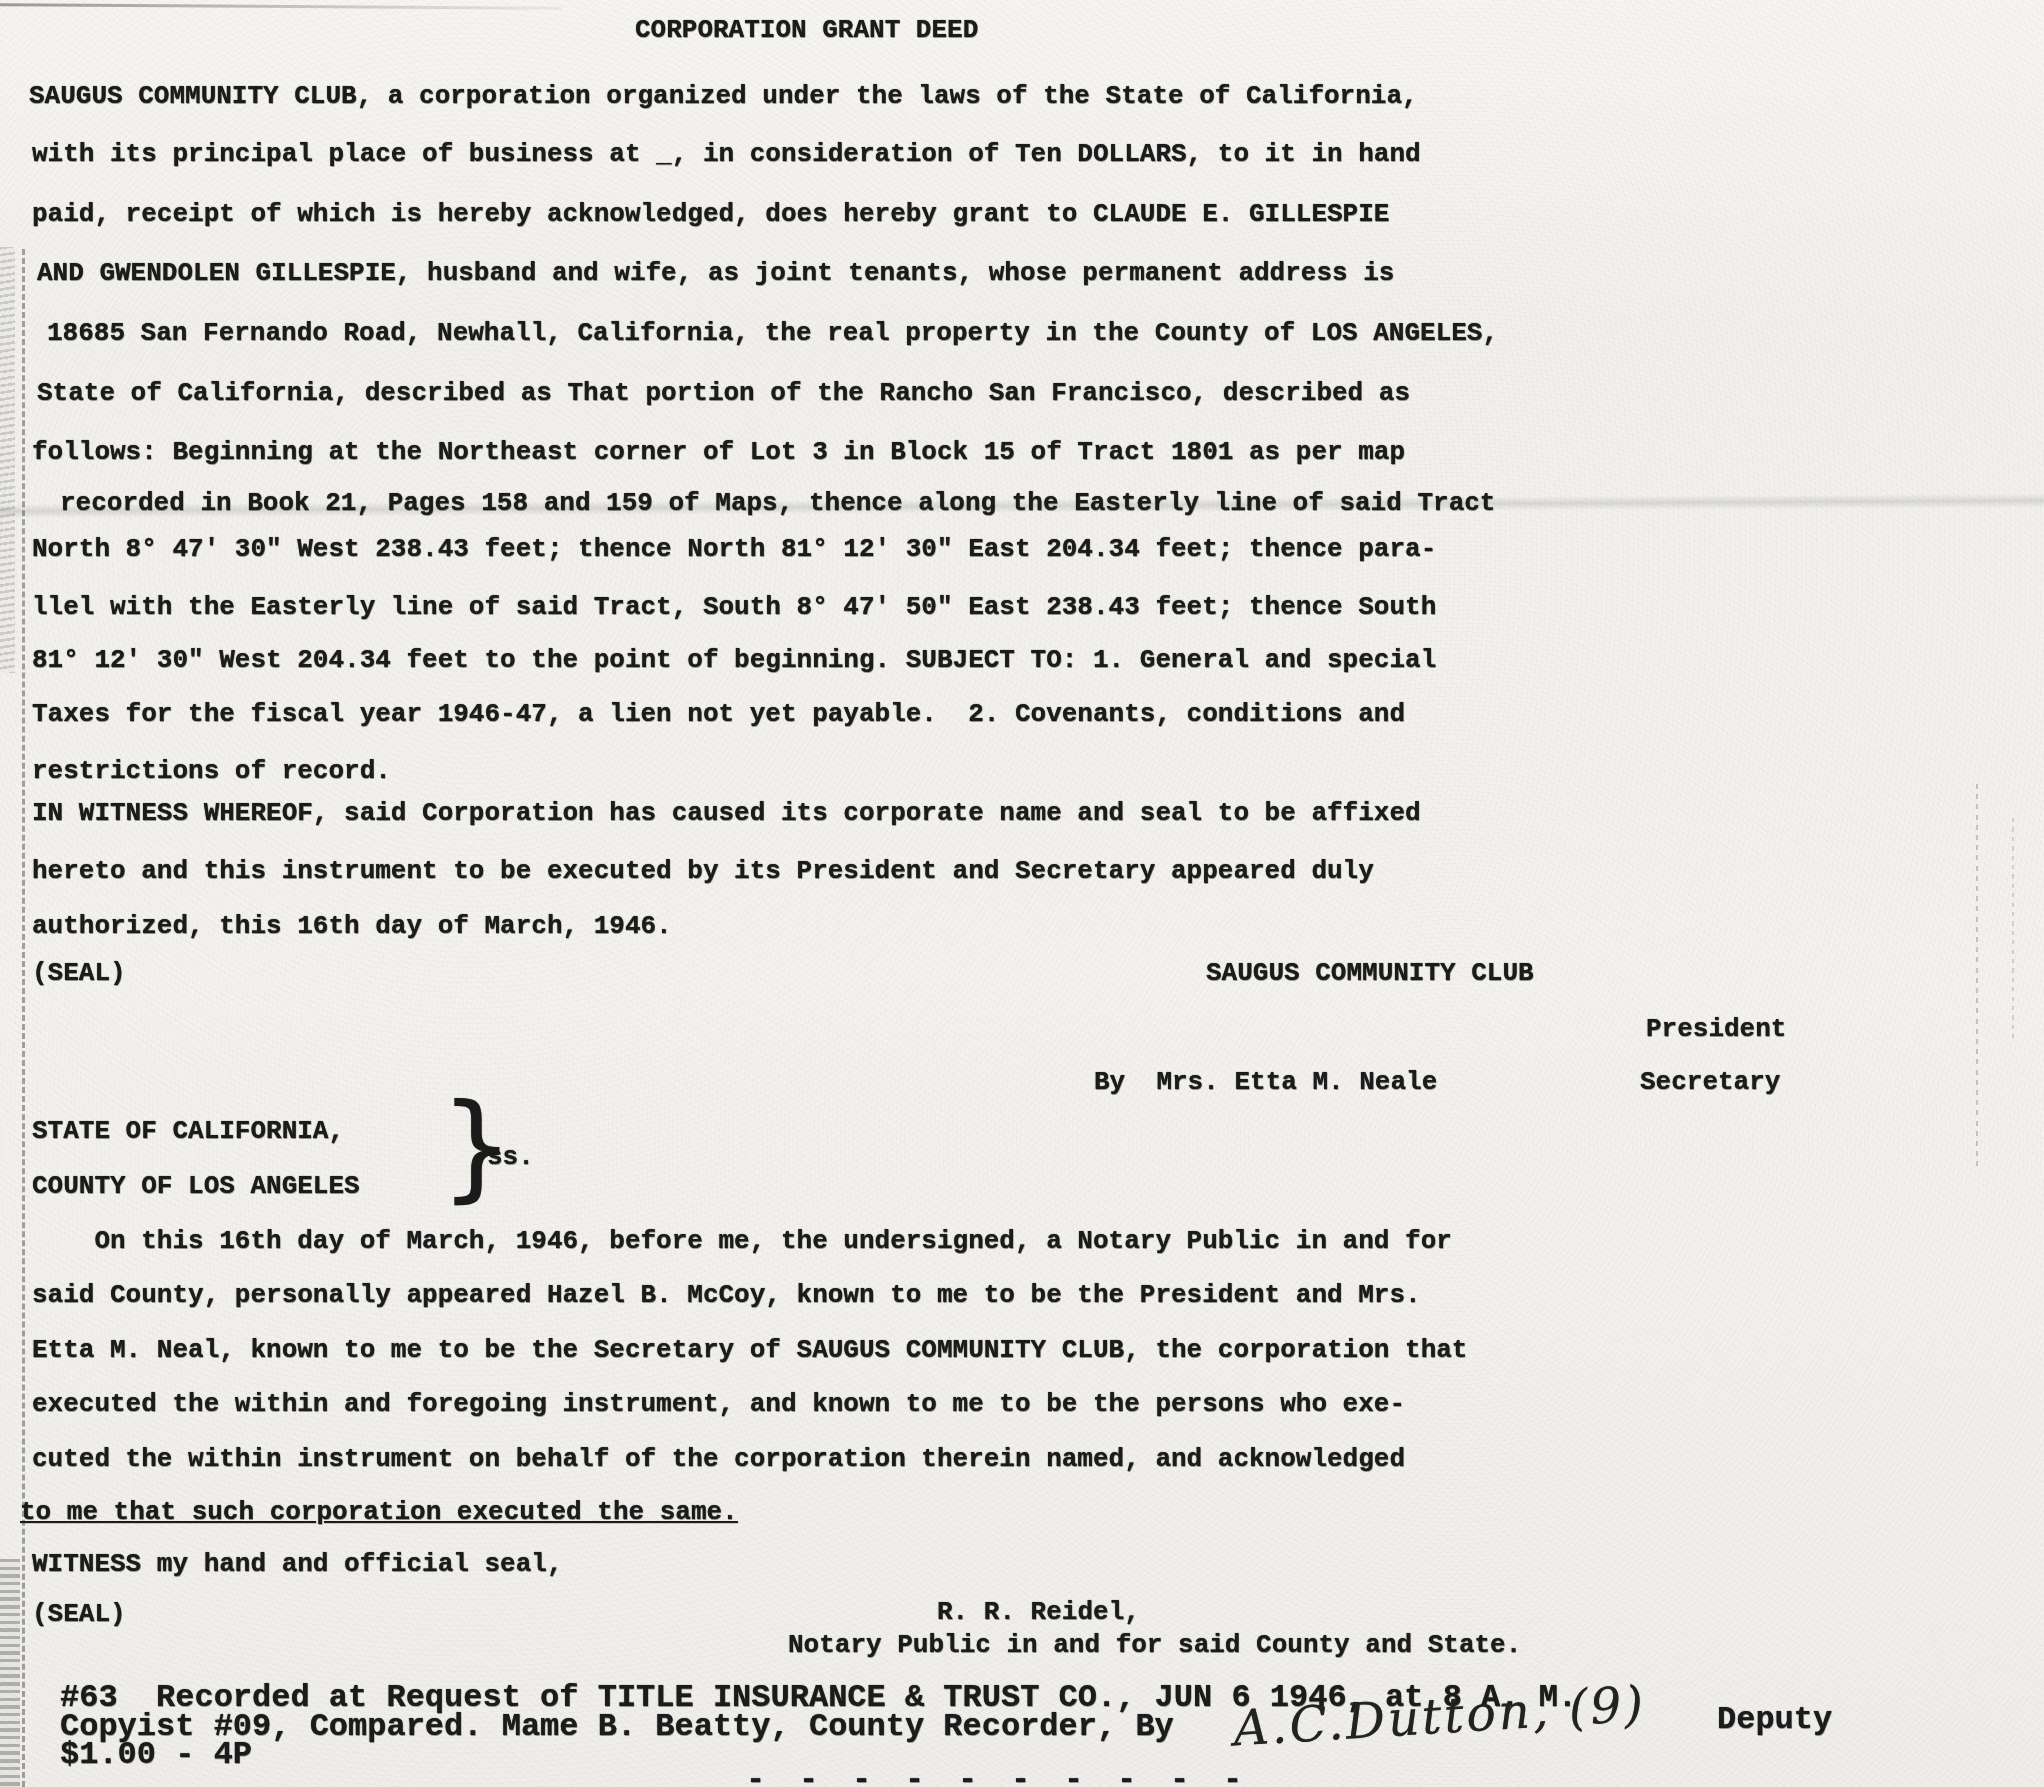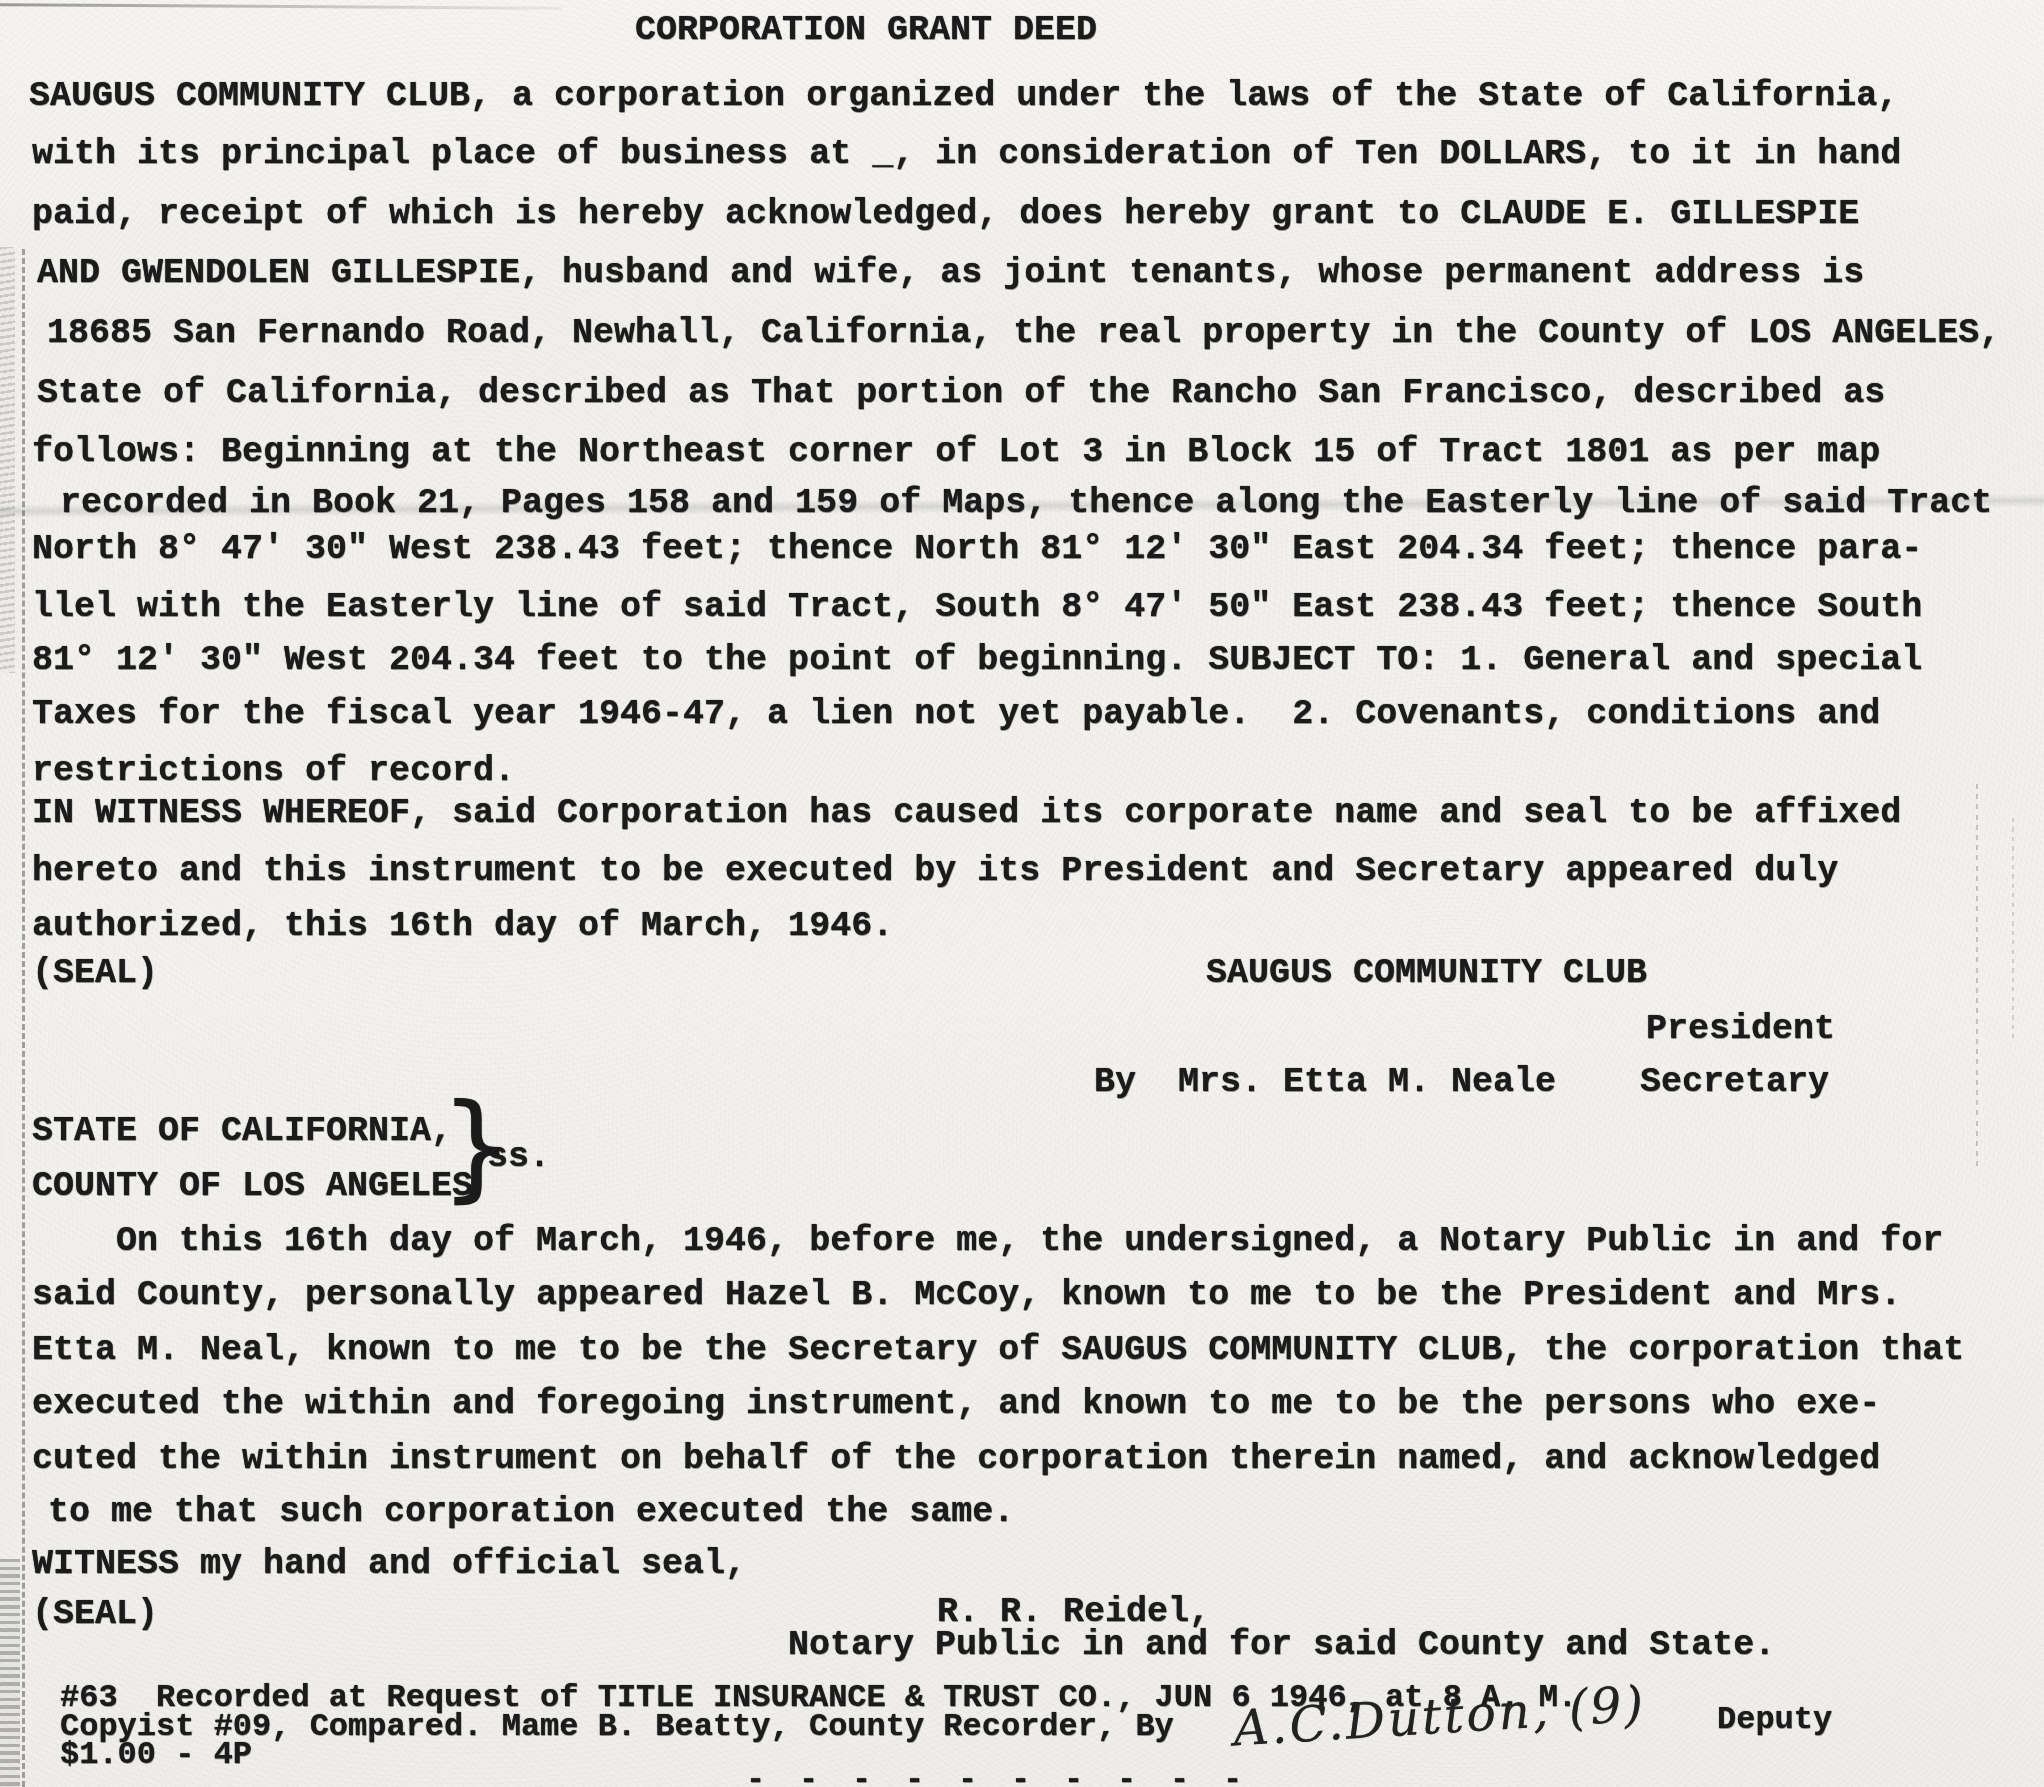--- a/index.html
+++ b/index.html
@@ -15,21 +15,21 @@
       repeating-radial-gradient(circle at 71% 64%, rgba(40,40,40,0.02) 0 0.9px, transparent 0.9px 4.3px),
       repeating-linear-gradient(33deg, rgba(60,60,60,0.014) 0 1.7px, transparent 1.7px 6px),
       linear-gradient(180deg, #f6f5f2 0%, #f1f0ec 18%, #f3f2ee 55%, #efeeea 100%);
     font-family:"Liberation Mono","DejaVu Sans Mono",monospace;
     font-weight:700;
     color:#1b1b1b;
   }
   .line{
     position:absolute;
     white-space:pre;
-    font-size:35px;
+    font-size:26px;
     line-height:43px;
     letter-spacing:0;
     text-shadow:0 0 1.1px rgba(15,15,15,0.8), 0.5px 0.5px 0 rgba(15,15,15,0.35);
   }
   .small{font-size:32px;}
   .brace{
     position:absolute;
     font-family:"DejaVu Sans",sans-serif;
     font-weight:400;
     font-size:116px;
@@ -126,21 +126,21 @@
   <div class="line" style="top:1110px;left:32px;">STATE OF CALIFORNIA,</div>
   <div class="line" style="top:1165px;left:32px;">COUNTY OF LOS ANGELES</div>
   <div class="brace" style="top:1099px;left:440px;">}</div>
   <div class="line" style="top:1136px;left:487px;">ss.</div>
 
   <div class="line" style="top:1220px;left:32px;">    On this 16th day of March, 1946, before me, the undersigned, a Notary Public in and for</div>
   <div class="line" style="top:1274px;left:32px;">said County, personally appeared Hazel B. McCoy, known to me to be the President and Mrs.</div>
   <div class="line" style="top:1329px;left:32px;">Etta M. Neal, known to me to be the Secretary of SAUGUS COMMUNITY CLUB, the corporation that</div>
   <div class="line" style="top:1383px;left:32px;">executed the within and foregoing instrument, and known to me to be the persons who exe-</div>
   <div class="line" style="top:1438px;left:32px;">cuted the within instrument on behalf of the corporation therein named, and acknowledged</div>
-  <div class="line" style="top:1491px;left:48px;">to me that such corporation executed the same.</div>
+  <div class="line" style="top:1491px;left:20px;text-decoration:underline;">to me that such corporation executed the same.</div>
   <div class="line" style="top:1543px;left:32px;">WITNESS my hand and official seal,</div>
 
   <div class="line" style="top:1593px;left:32px;">(SEAL)</div>
   <div class="line" style="top:1591px;left:937px;">R. R. Reidel,</div>
   <div class="line" style="top:1624px;left:788px;">Notary Public in and for said County and State.</div>
 
   <div class="line small" style="top:1676px;left:60px;">#63  Recorded at Request of TITLE INSURANCE &amp; TRUST CO., JUN 6 1946, at 8 A. M.</div>
   <div class="line small" style="top:1705px;left:60px;">Copyist #09, Compared. Mame B. Beatty, County Recorder, By</div>
   <div class="signature" style="top:1688px;left:1233px;">A.C.Dutton, (9)</div>
   <div class="line small" style="top:1698px;left:1717px;">Deputy</div>

